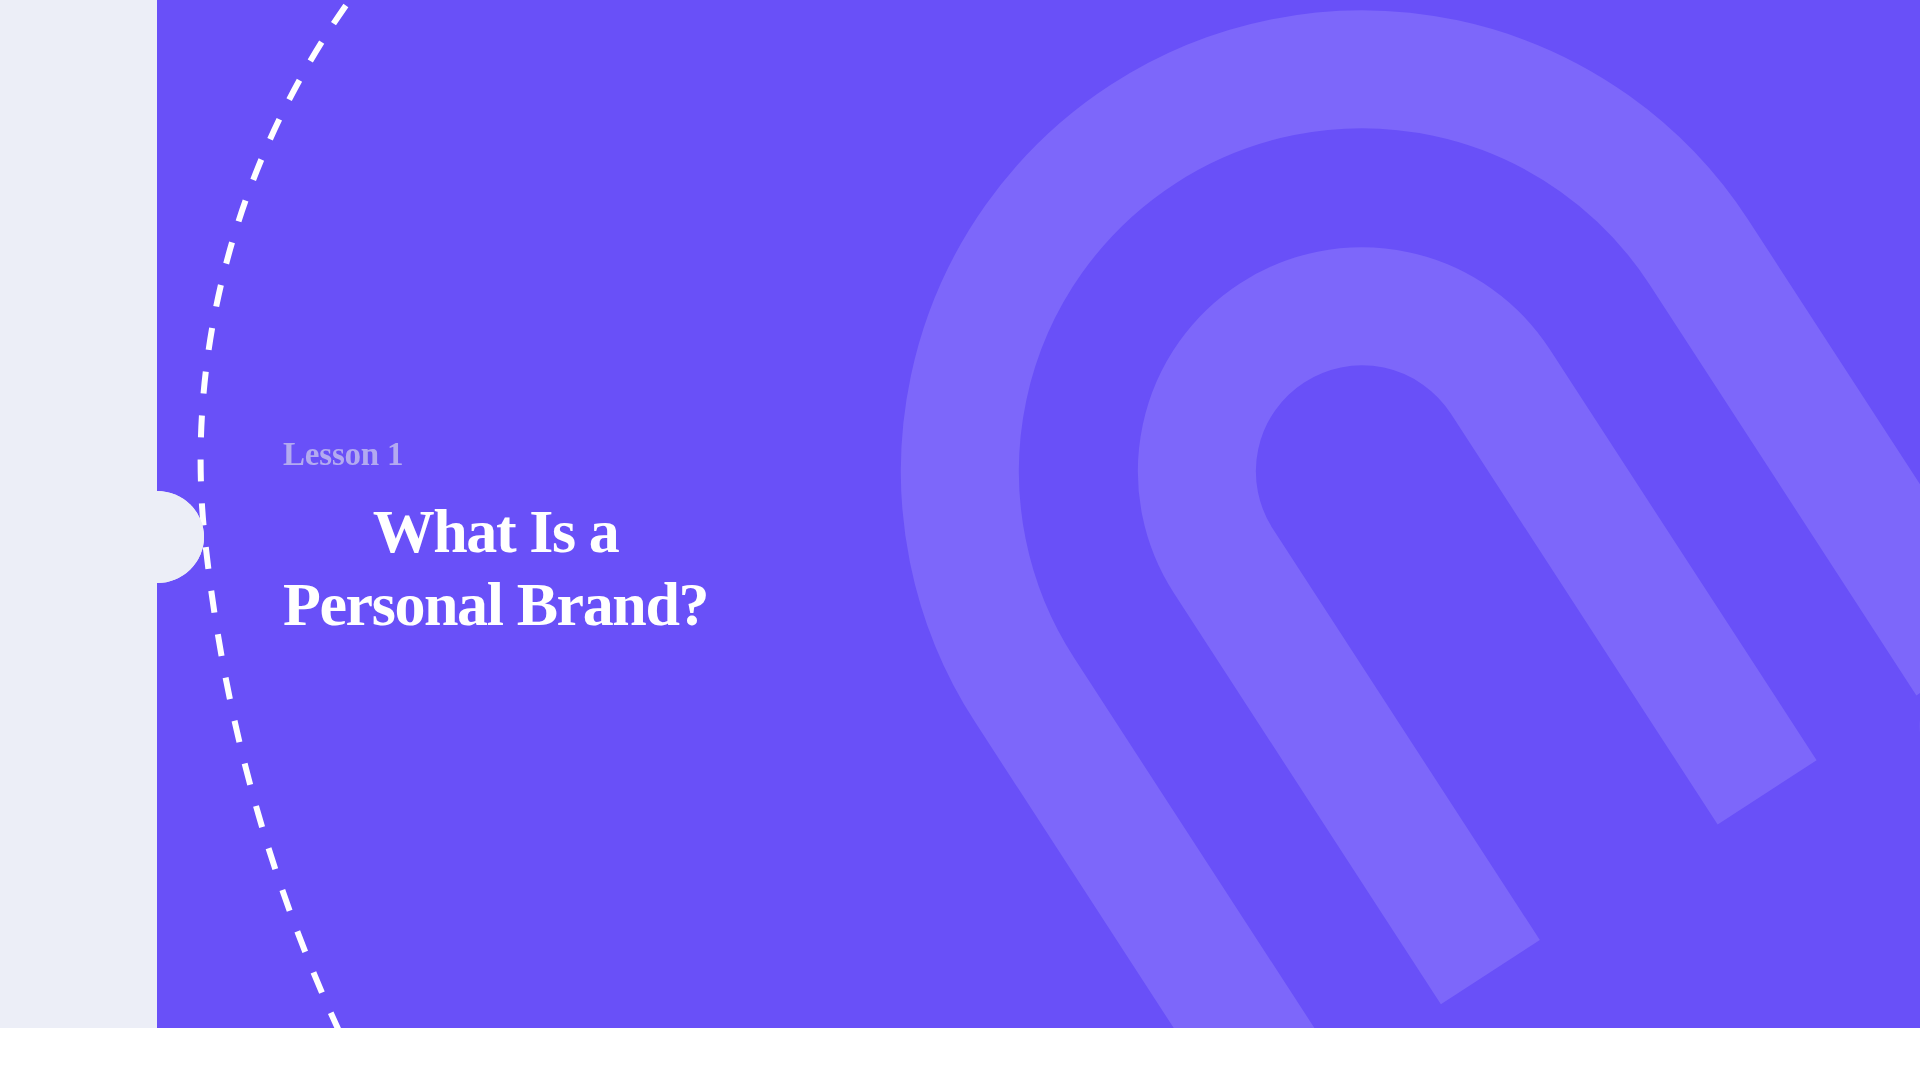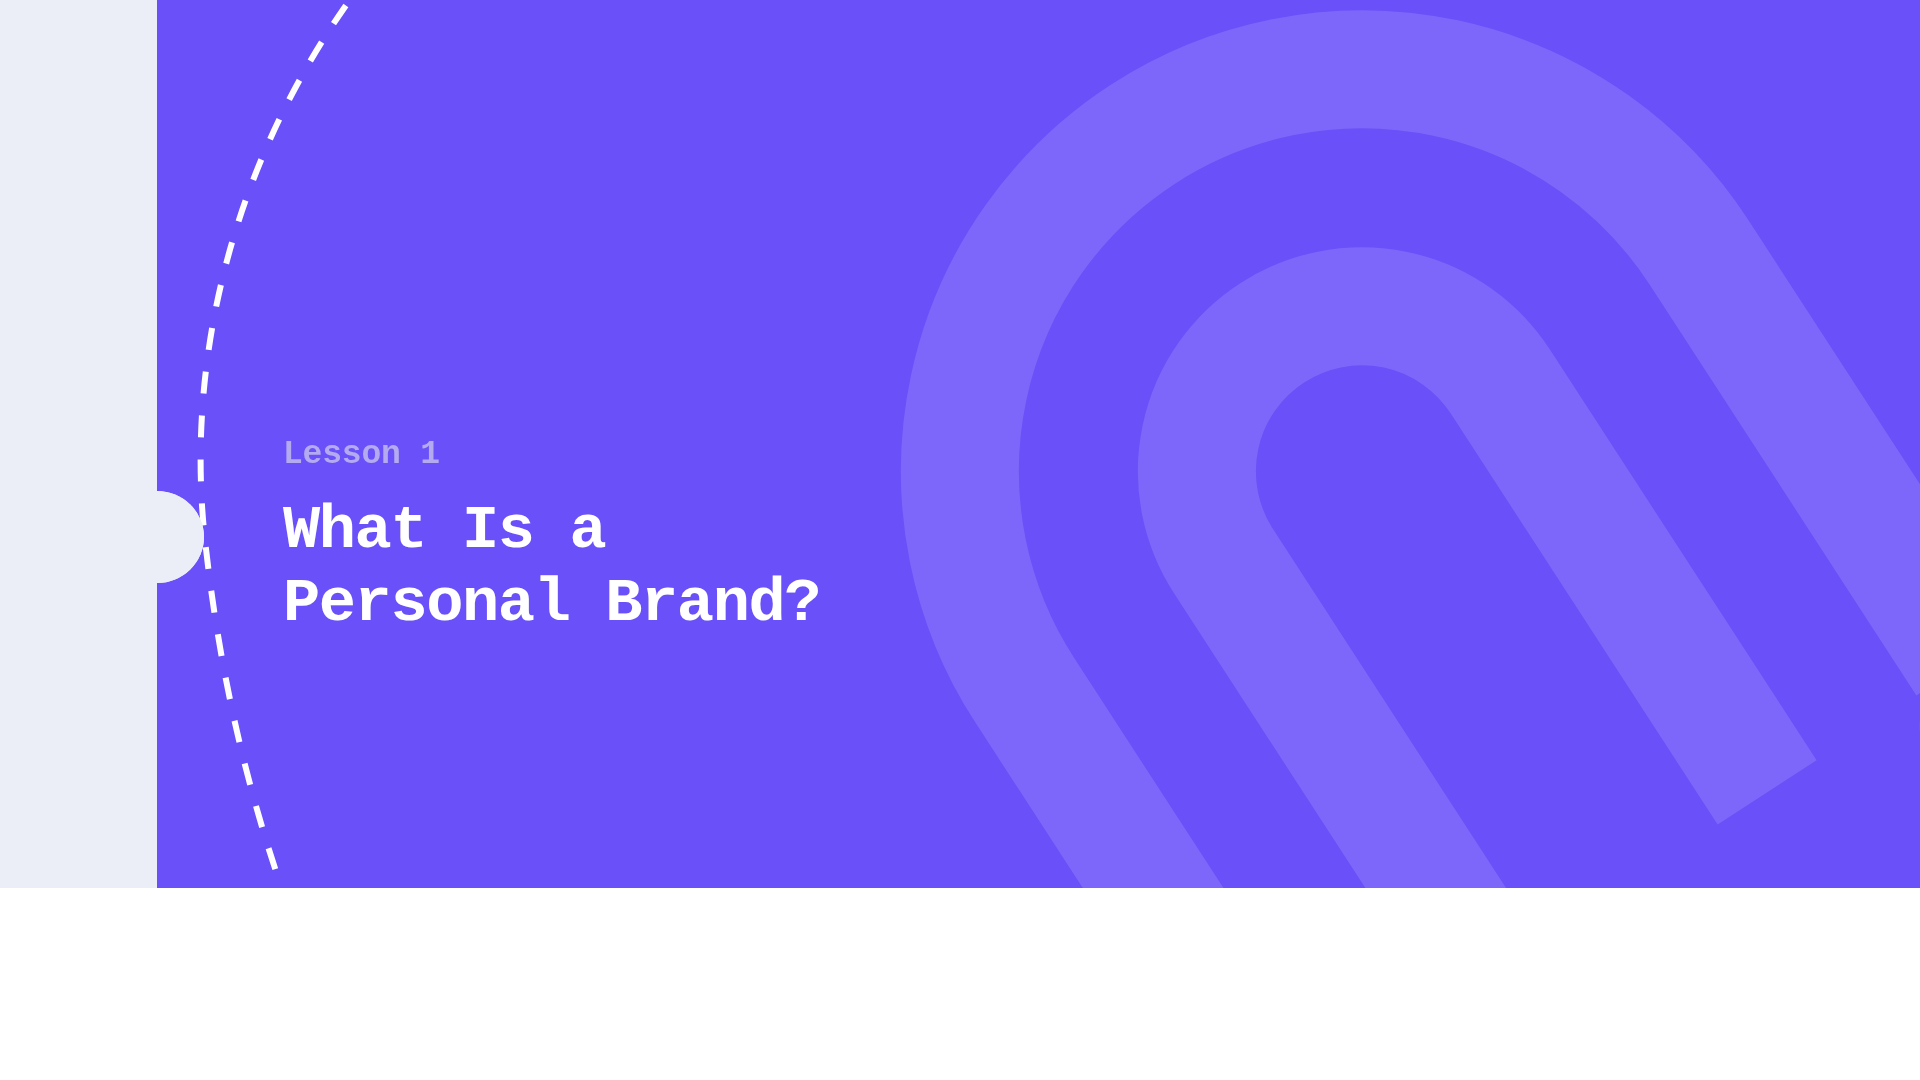--- a/index.html
+++ b/index.html
@@ -4,23 +4,23 @@
 <title>Lesson Slide</title>
 <style>
   html, body {
     margin: 0;
     padding: 0;
     background: #ffffff;
   }
   #slide {
     position: relative;
     width: 1920px;
-    height: 888px;
+    height: 1028px;
     overflow: hidden;
-    font-family: Liberation Mono, monospace;
+    font-family: Liberation Serif, serif;
     background: #eceef7;
   }
 
   
   .left-rail {
     position: absolute;
     left: 0; top: 0;
     width: 157px; height: 1080px;
     background: #eceef7;
     z-index: 1;
@@ -97,20 +97,21 @@
     white-space: nowrap;
   }
   .title {
     font-size: 62px;
     font-weight: 700;
     letter-spacing: -1.4px;
     color: #ffffff;
     line-height: 1.17;
     margin: 0;
     white-space: pre-line;
+    text-align: center;
   }
 </style>
 </head>
 <body>
 
 <div id="slide">
 
   <div class="left-rail"></div>
 
   <div class="panel">

